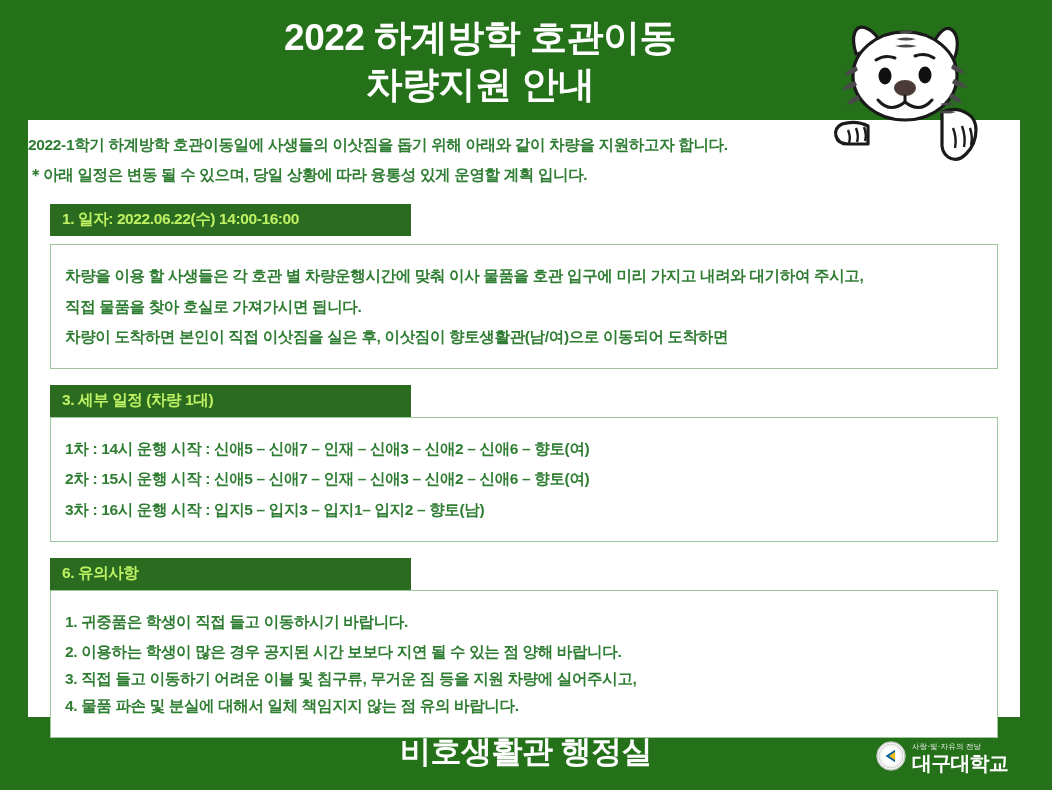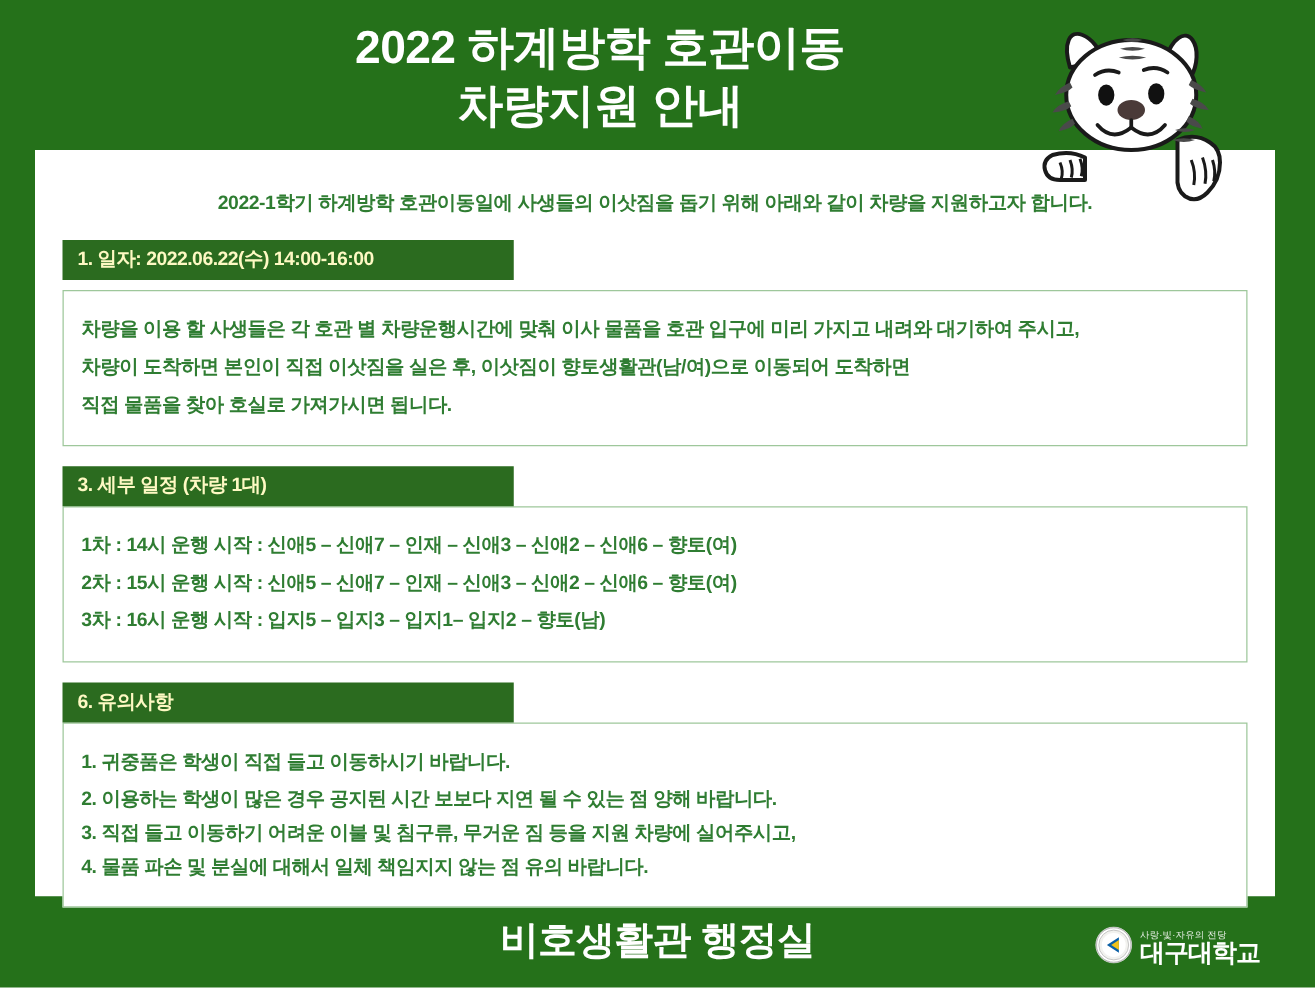--- a/index.html
+++ b/index.html
@@ -31,38 +31,37 @@
 
   
   .panel{
     position:absolute; left:28px; top:120px;
     width:992px; height:597px;
     background:#ffffff;
     z-index:3;
   }
 
   .intro{
-    padding-top:28px;
-    text-align:center;
+    padding-top:10px;
     color:#2f7d32;
     font-size:15.5px; font-weight:bold; line-height:1.95;
     letter-spacing:-0.35px;
   }
   .intro-line{ display:block; }
 
   
   .section{ margin:0 22px; }
   .section-spacer-sm{ height:14px; }
   .section-spacer-xs{ height:8px; }
   .section-spacer-md{ height:16px; }
 
   .section-header{
     display:inline-block;
     background:#2b6b1f;
-    color:#fef9c3;
+    color:#bef264;
     font-size:15.5px; font-weight:bold;
     letter-spacing:-0.4px;
     padding:5px 14px 6px 12px;
     min-width:361px;
   }
 
   .section-body{
     border:1px solid #9ec79b;
     background:#ffffff;
     padding:16px 14px 16px;
@@ -161,35 +160,36 @@
       <path d="M120 96 q8 -3 16 0 q-8 3 -16 0z"></path>
       <path d="M118 104 q9 -3 18 0 q-9 3 -18 0z"></path>
     </g>
   </svg>
 </div>
 
 <div class="panel">
 
   <div class="intro">
     <span class="intro-line">2022-1학기 하계방학 호관이동일에 사생들의 이삿짐을 돕기 위해 아래와 같이 차량을 지원하고자 합니다.</span>
+    <span class="intro-line">＊아래 일정은 변동 될 수 있으며, 당일 상황에 따라 융통성 있게 운영할 계획 입니다.</span>
   </div>
 
   <div class="section-spacer-sm"></div>
 
   <div class="section">
     <div class="section-header">1. 일자: 2022.06.22(수) 14:00-16:00</div>
   </div>
 
   <div class="section-spacer-xs"></div>
 
   <div class="section">
     <div class="section-body">
       <span class="body-line">차량을 이용 할 사생들은 각 호관 별 차량운행시간에 맞춰 이사 물품을 호관 입구에 미리 가지고 내려와 대기하여 주시고,</span>
+      <span class="body-line">직접 물품을 찾아 호실로 가져가시면 됩니다.</span>
       <span class="body-line">차량이 도착하면 본인이 직접 이삿짐을 실은 후, 이삿짐이 향토생활관(남/여)으로 이동되어 도착하면</span>
-      <span class="body-line">직접 물품을 찾아 호실로 가져가시면 됩니다.</span>
     </div>
   </div>
 
   <div class="section-spacer-md"></div>
 
   <div class="section">
     <div class="section-header">3. 세부 일정 (차량 1대)</div>
     <div class="section-body">
       <span class="body-line">1차 : 14시 운행 시작 : 신애5 – 신애7 – 인재 – 신애3 – 신애2 – 신애6 – 향토(여)</span>
       <span class="body-line">2차 : 15시 운행 시작 : 신애5 – 신애7 – 인재 – 신애3 – 신애2 – 신애6 – 향토(여)</span>

